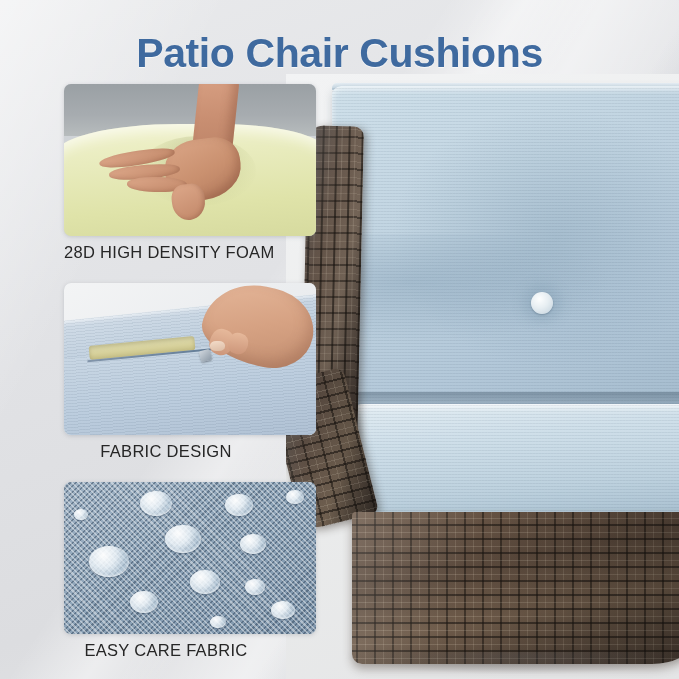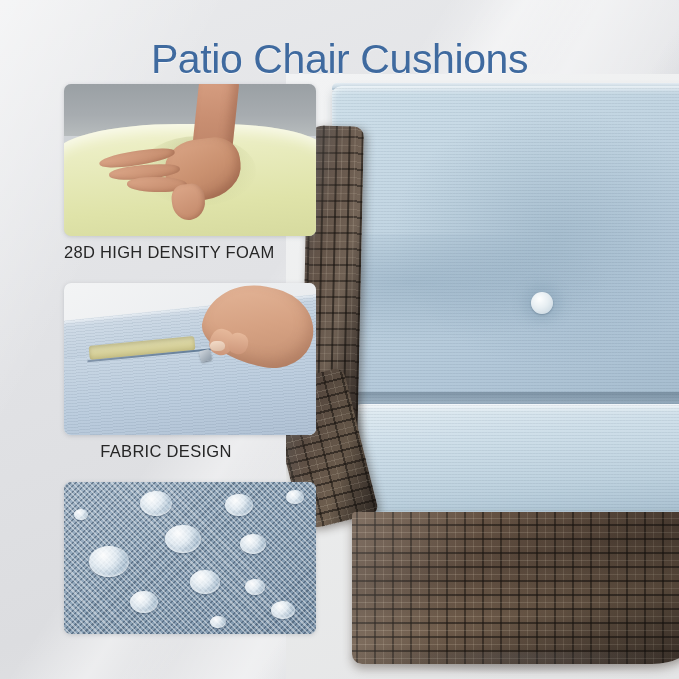--- a/index.html
+++ b/index.html
@@ -31,24 +31,24 @@
     background:
       linear-gradient(123deg, rgba(255,255,255,0) 40%, rgba(255,255,255,.45) 47%,
                       rgba(255,255,255,0) 54%),
       linear-gradient(123deg, rgba(180,185,192,0) 62%, rgba(170,176,185,.22) 68%,
                       rgba(180,185,192,0) 75%);
   }
 
   
   .title {
     position:absolute;
-    left:0; right:0; top:36px;
+    left:0; right:0; top:30px;
     text-align:center;
     font-size:41px;
-    font-weight:normal;
+    font-weight:bold;
     letter-spacing:-0.4px;
     color:#3f6a9f;
     text-shadow:0 1px 1px rgba(255,255,255,.7);
     z-index:5;
   }
 
   
   .features {
     position:absolute;
     left:16px; top:84px;
@@ -349,20 +349,21 @@
             <div class="drop" style="left: 40%; top: 28%; width: 36px; height: 28.08px;"></div>
             <div class="drop" style="left: 70%; top: 34%; width: 26px; height: 20.28px;"></div>
             <div class="drop" style="left: 50%; top: 58%; width: 30px; height: 23.4px;"></div>
             <div class="drop" style="left: 26%; top: 72%; width: 28px; height: 21.84px;"></div>
             <div class="drop" style="left: 72%; top: 64%; width: 20px; height: 15.6px;"></div>
             <div class="drop" style="left: 82%; top: 78%; width: 24px; height: 18.72px;"></div>
             <div class="drop" style="left: 4%; top: 18%; width: 14px; height: 10.92px;"></div>
             <div class="drop" style="left: 58%; top: 88%; width: 16px; height: 12.48px;"></div>
           </div>
       </div>
+      <div class="feature-caption">EASY CARE FABRIC</div>
     </div>
 
   </div>
 
   <div class="chair">
     <div class="chair-bg"></div>
 
     <div class="back-piping"></div>
     <div class="back-cushion">
       <div class="fabric-weave"></div>

